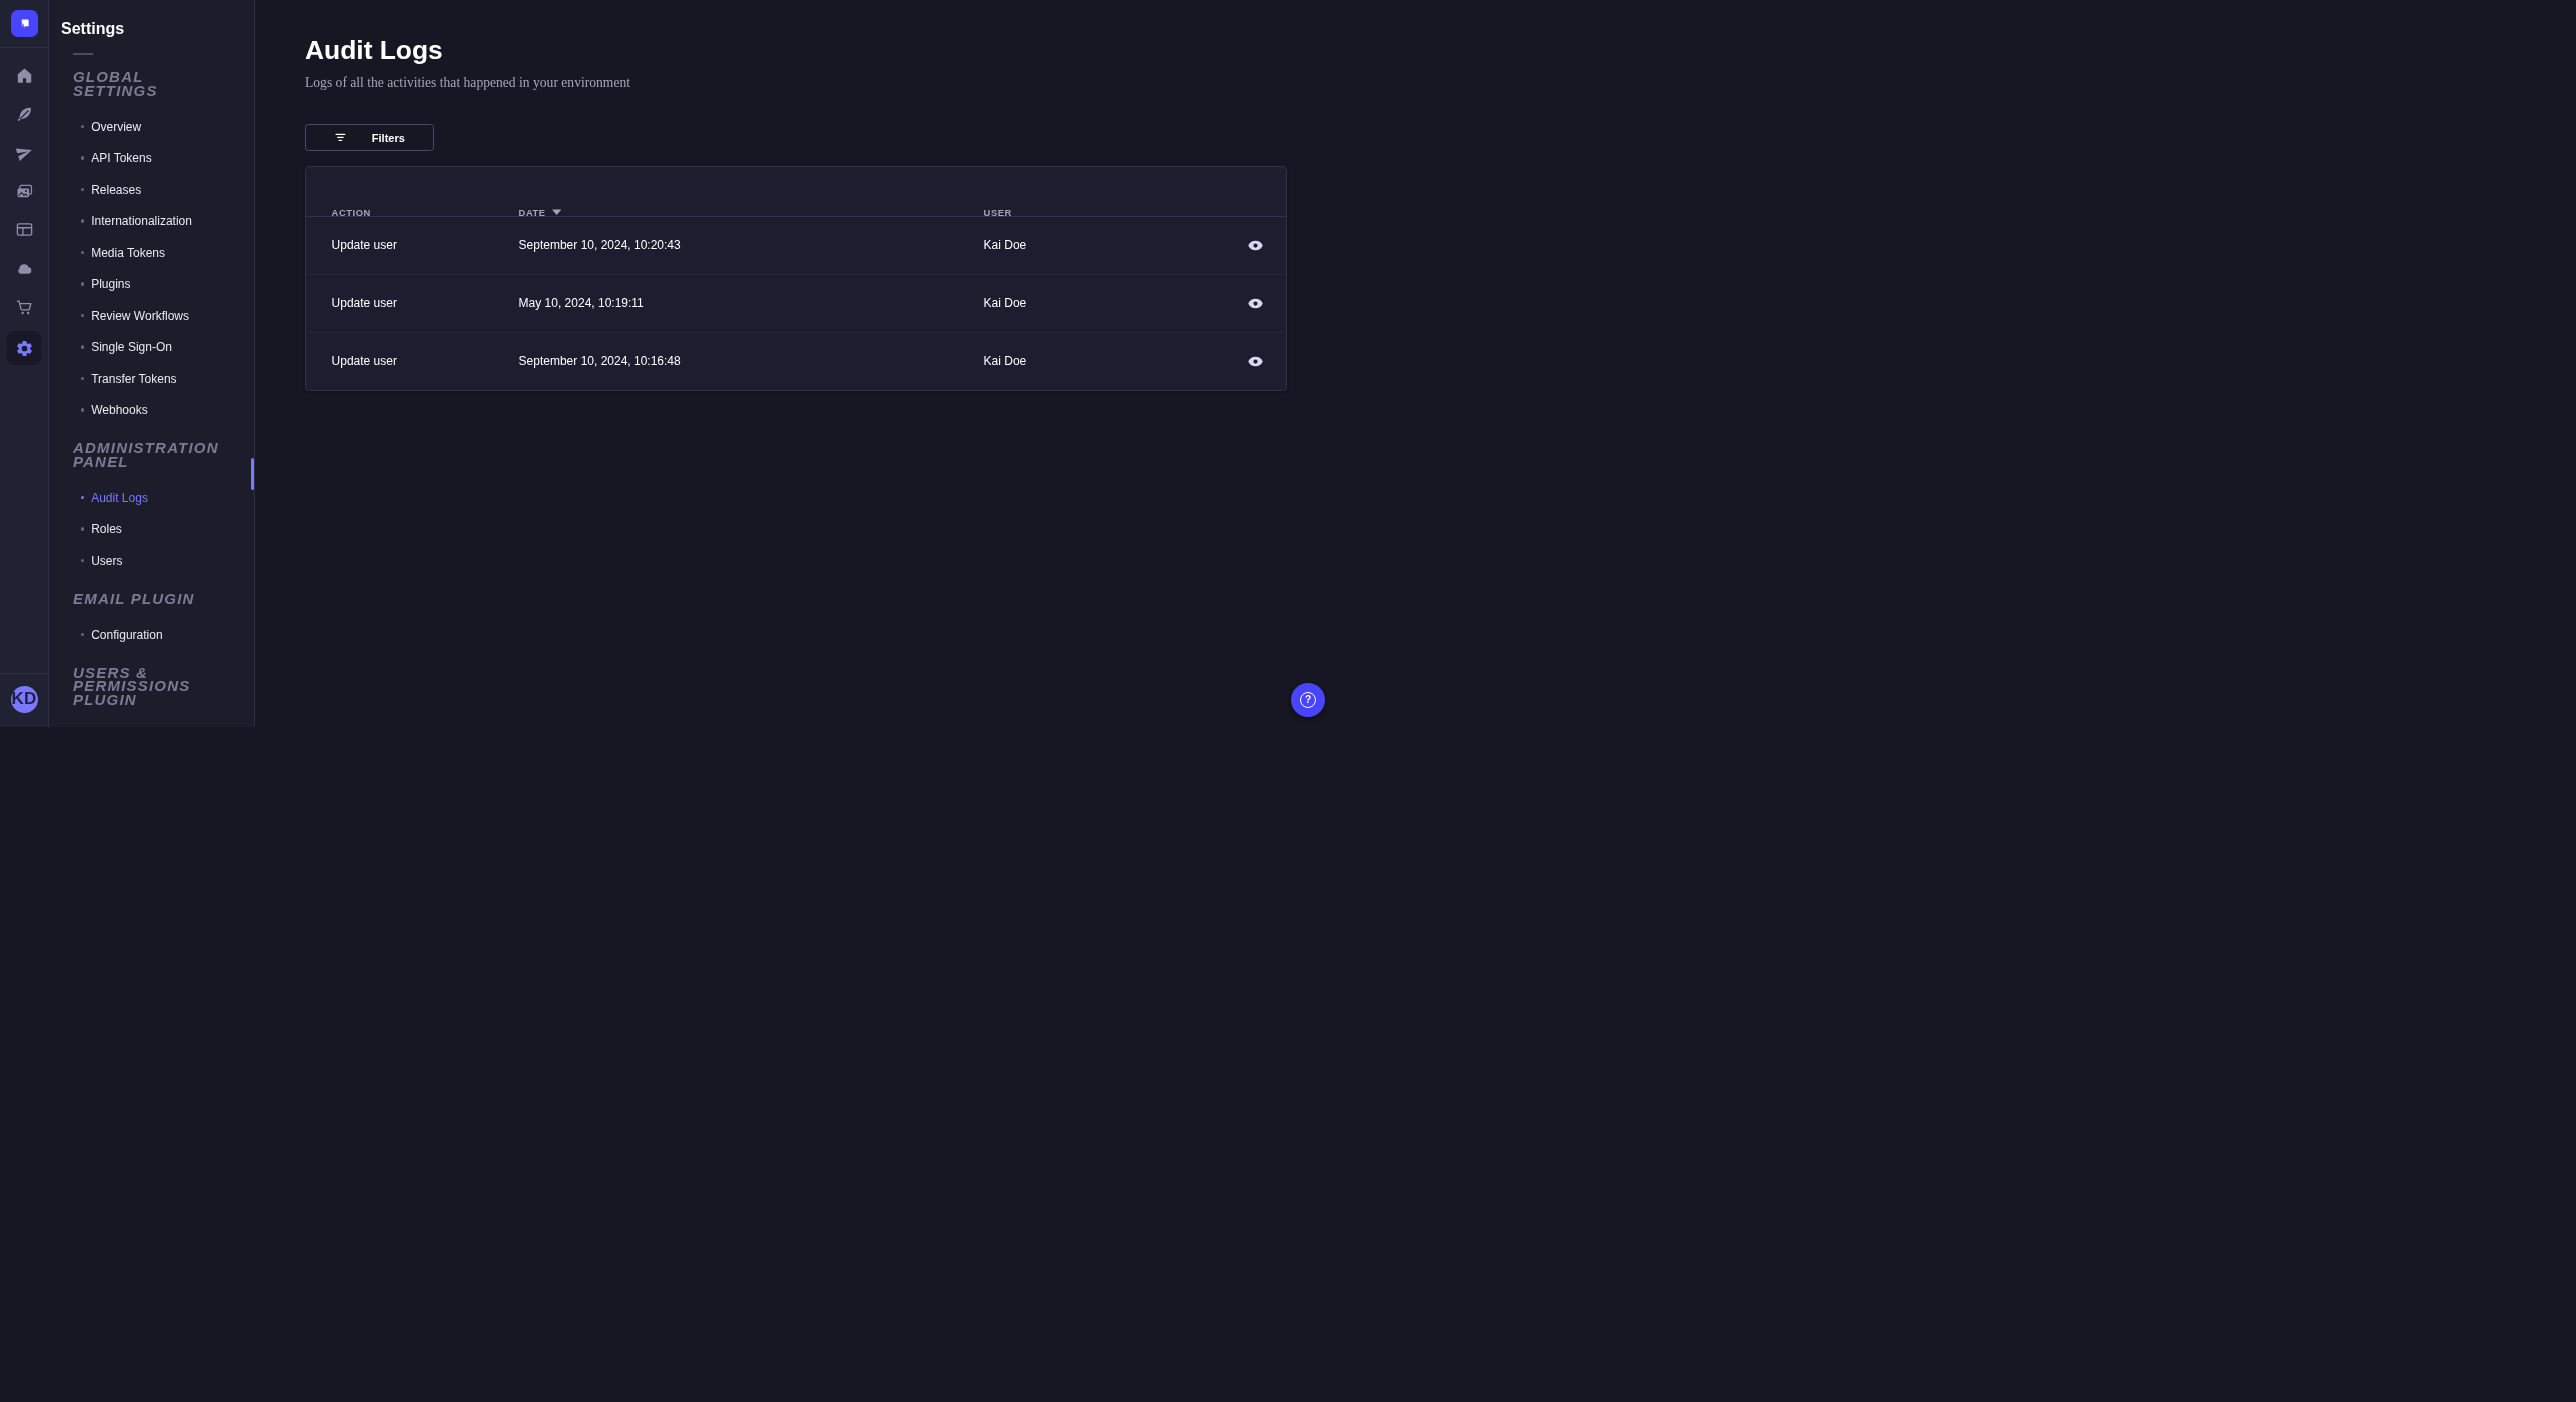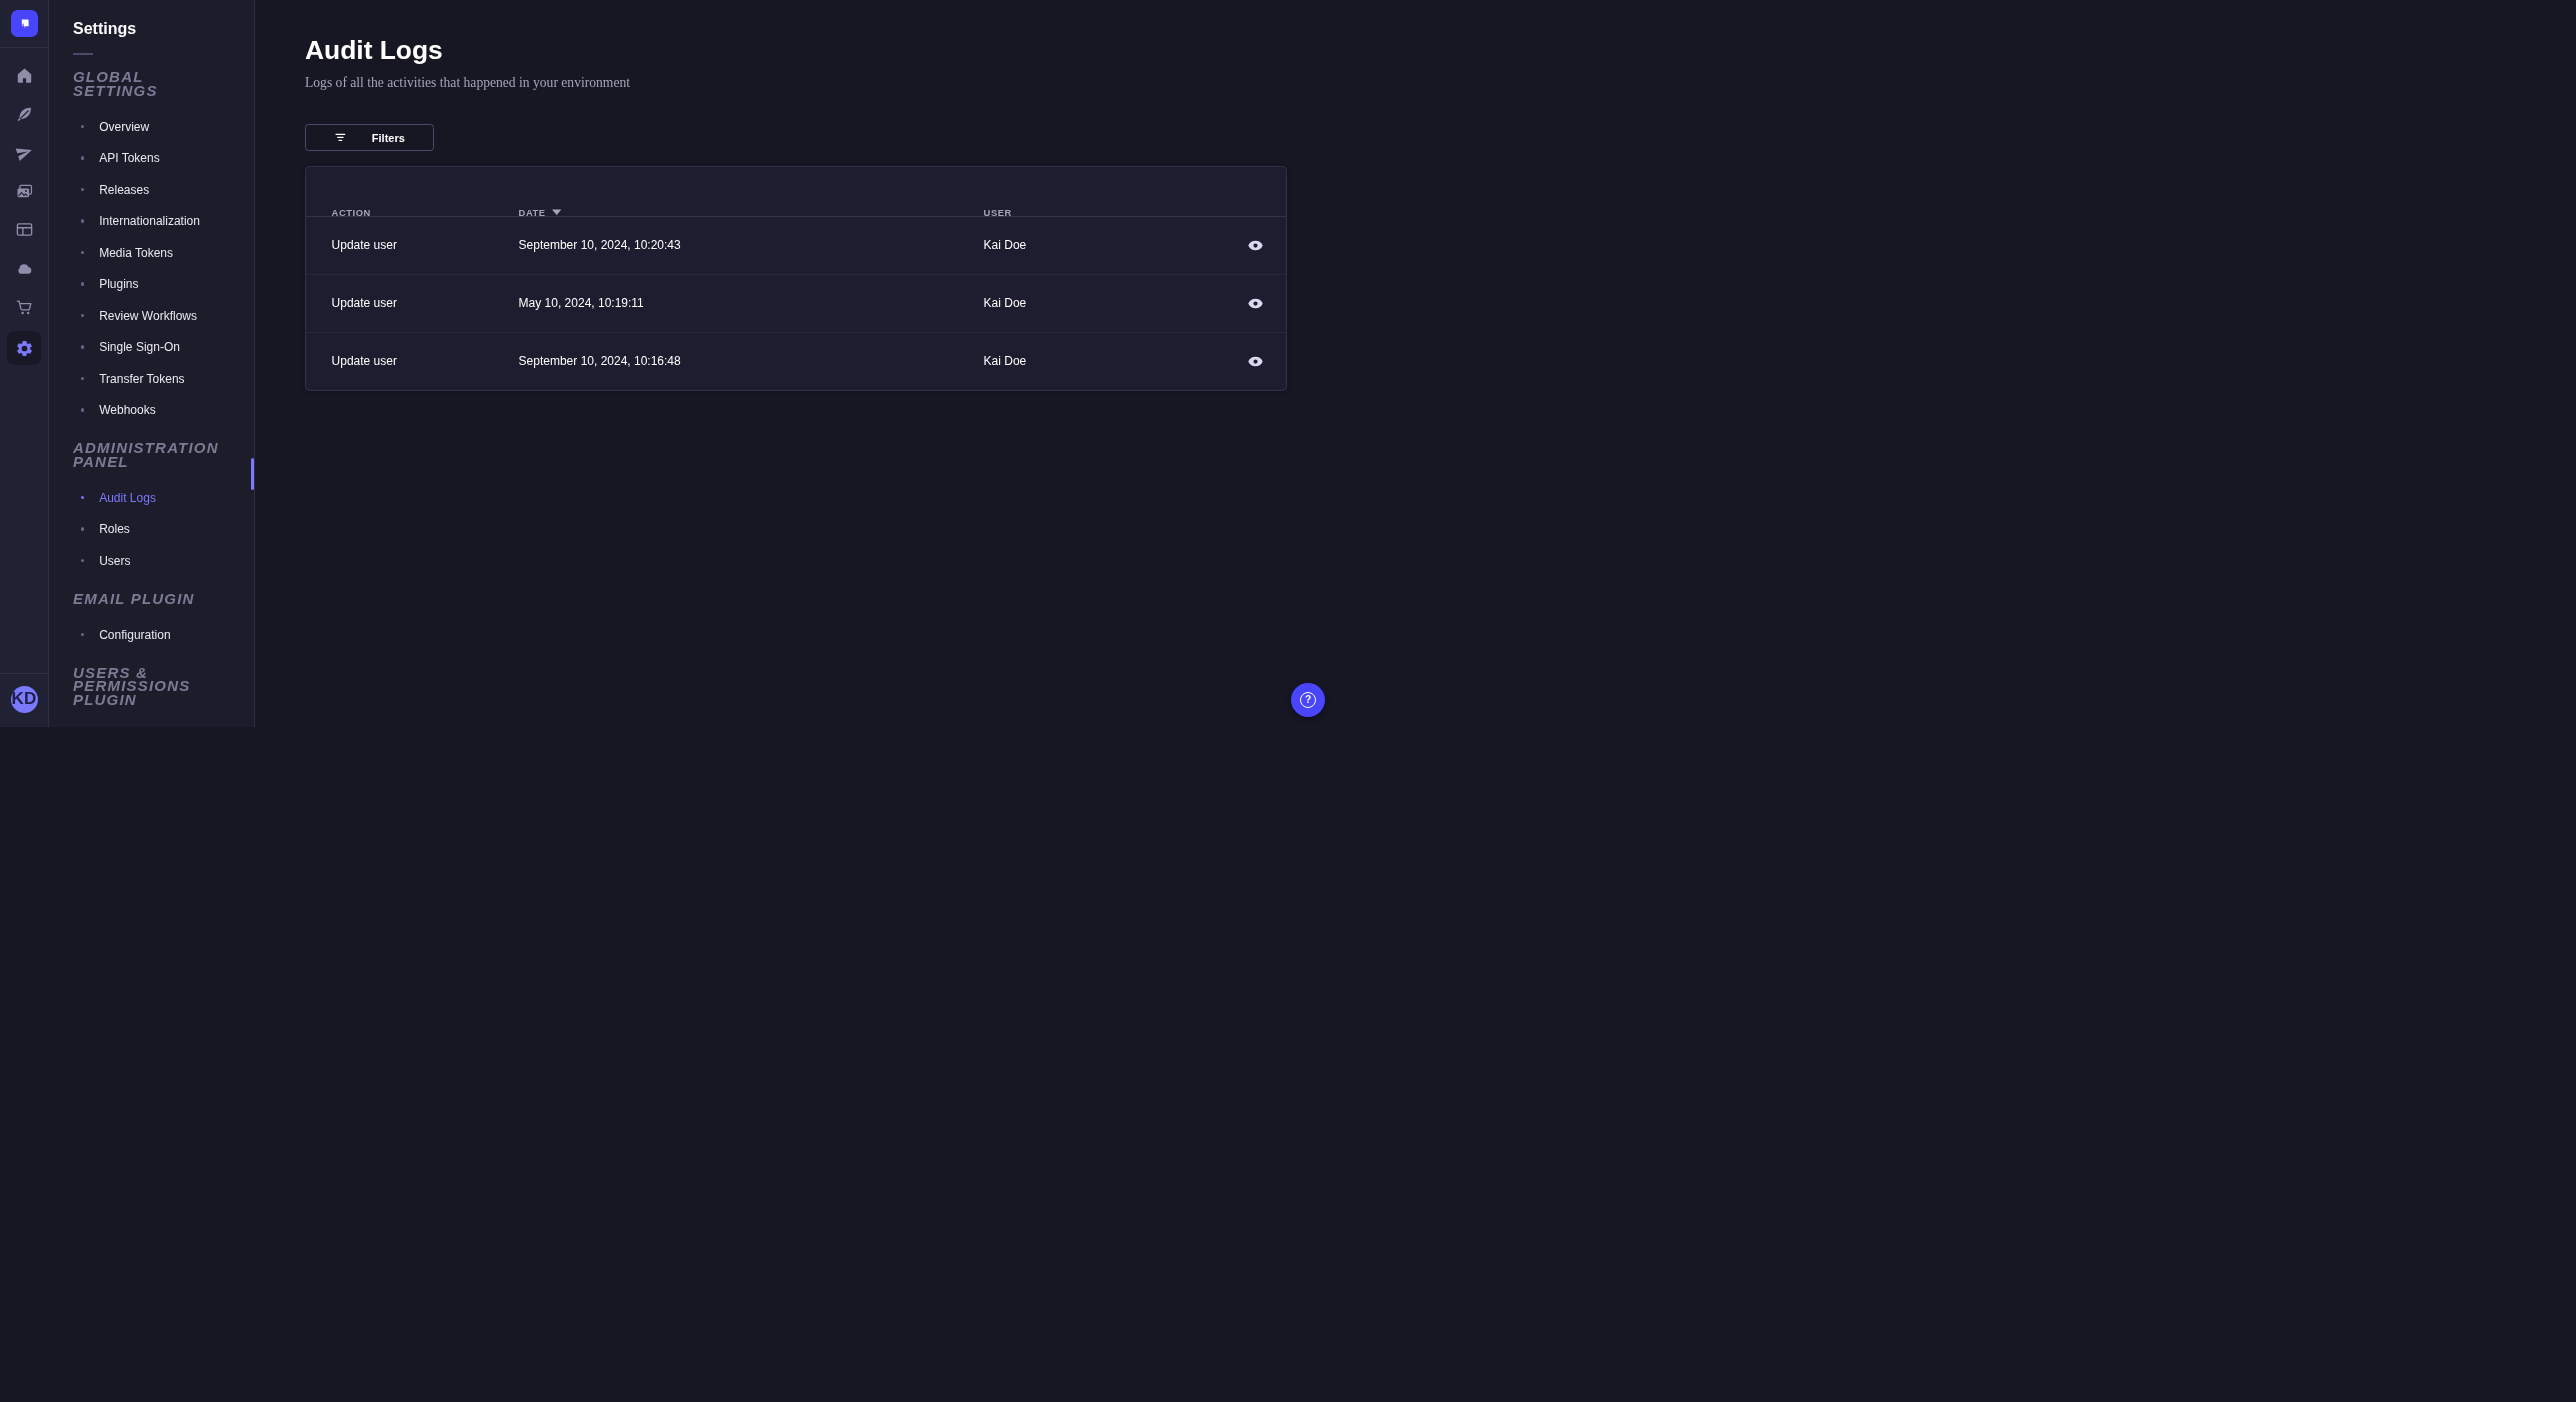--- a/index.html
+++ b/index.html
@@ -29,26 +29,26 @@
     width:27px;height:27px;border-radius:50%;background:#7b79ff;color:#20204a;
     font-size:17px;font-weight:bold;display:flex;align-items:center;justify-content:center;
     margin:12px 0 14.5px;cursor:pointer;letter-spacing:0.2px;
   }
 
   
   .sidebar{
     width:206px;flex:0 0 auto;background:#1c1c2b;border-right:0.9px solid #2e2e45;
     box-sizing:border-box;padding-top:19px;position:relative;overflow:hidden;
   }
-  .sb-title{margin:0 0 0 24px;font-size:16px;line-height:20.4px;font-weight:700;color:#fff;}
+  .sb-title{margin:0 0 0 12px;font-size:16px;line-height:20.4px;font-weight:700;color:#fff;}
   .sb-divider{width:20.4px;height:1.7px;background:#4a4a6a;margin:13.6px 0 0 24px;}
   .sb-section{margin:15.3px 24px 0;font-size:15px;line-height:13.6px;font-weight:700;
     letter-spacing:.08em;color:#7b7b94;text-transform:none;font-style:italic;}
   .sb-list{list-style:none;margin:13.6px 0 0;padding:0;}
-  .sb-item{height:31.5px;display:flex;align-items:center;padding-left:32px;cursor:pointer;gap:8px;}
+  .sb-item{height:31.5px;display:flex;align-items:center;padding-left:32px;cursor:pointer;}
   .bullet{width:3.4px;height:3.4px;border-radius:50%;background:#666687;margin-right:6.8px;flex:0 0 auto;}
   .sb-item span.lbl{font-size:12px;color:#eaeaef;}
   .sb-item.active span.lbl{color:#7b79ff;}
   .sb-item.active .bullet{background:#7b79ff;}
   .active-indicator{position:absolute;right:0;top:458px;width:2.6px;height:31.5px;background:#7b79ff;border-radius:1.7px;}
 
   
   .main{flex:1 1 auto;padding:34px 49px 0 50px;box-sizing:border-box;}
   .page-title{margin:0;font-size:26.4px;line-height:32px;font-weight:800;color:#fff;}
   .page-subtitle{margin:6.8px 0 0;font-size:13.6px;line-height:20.4px;color:#a5a5ba;font-family:Liberation Serif, serif;}

